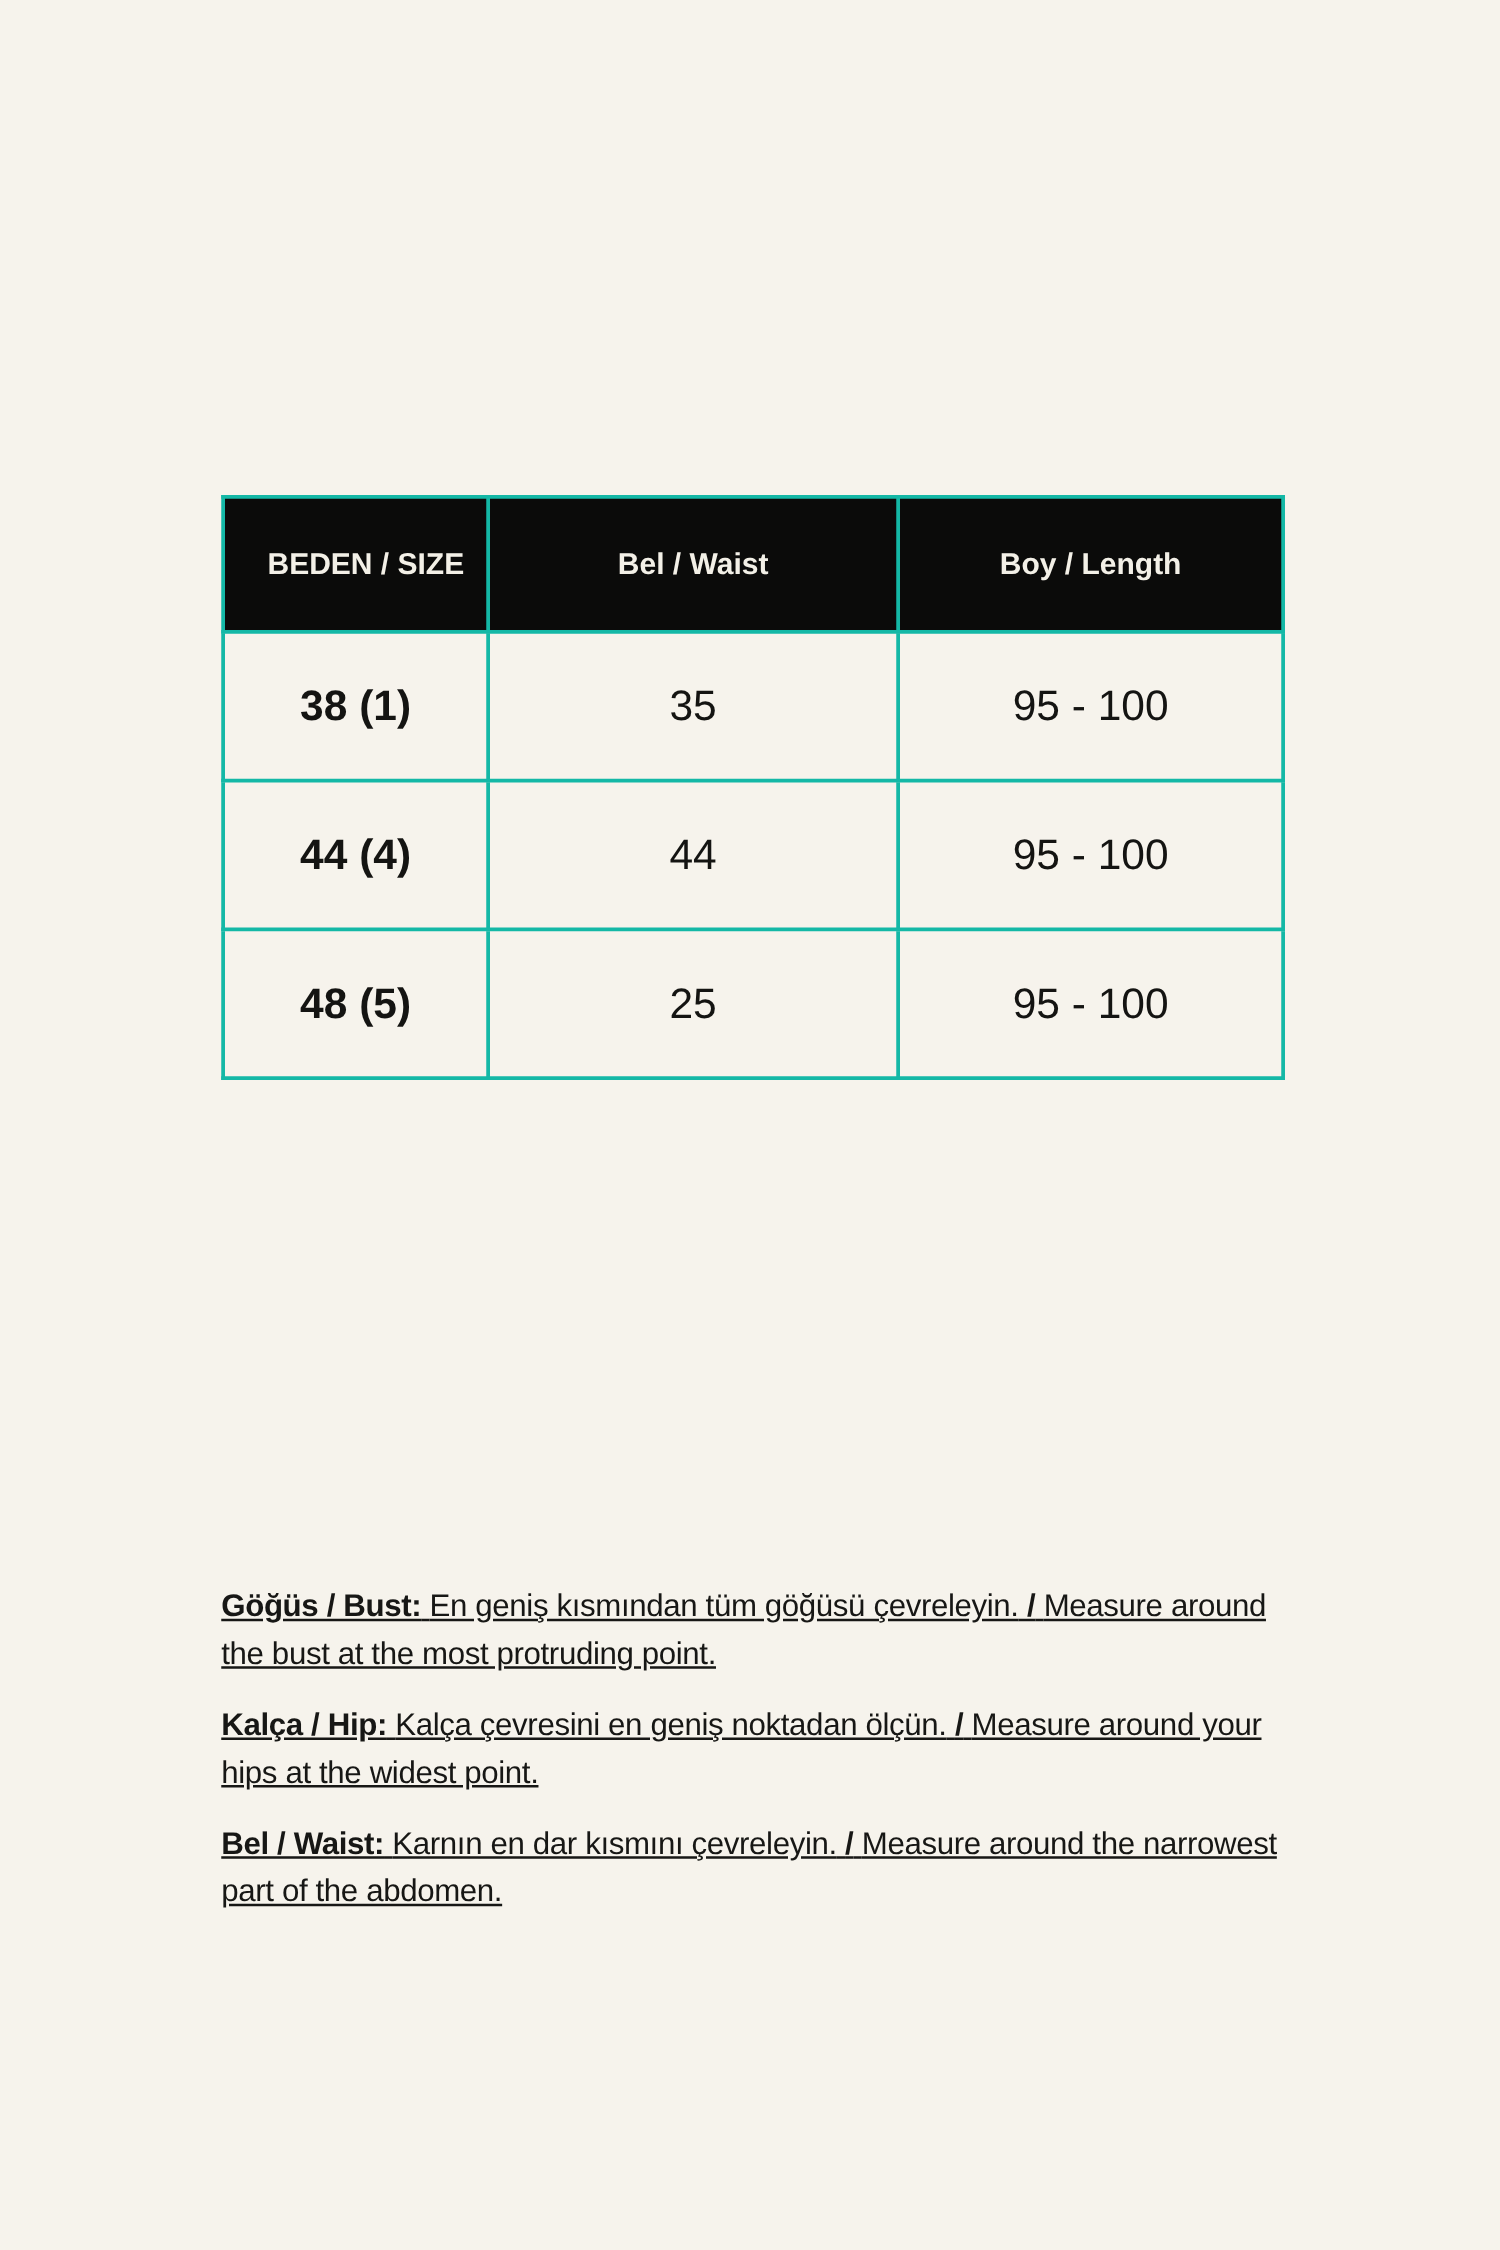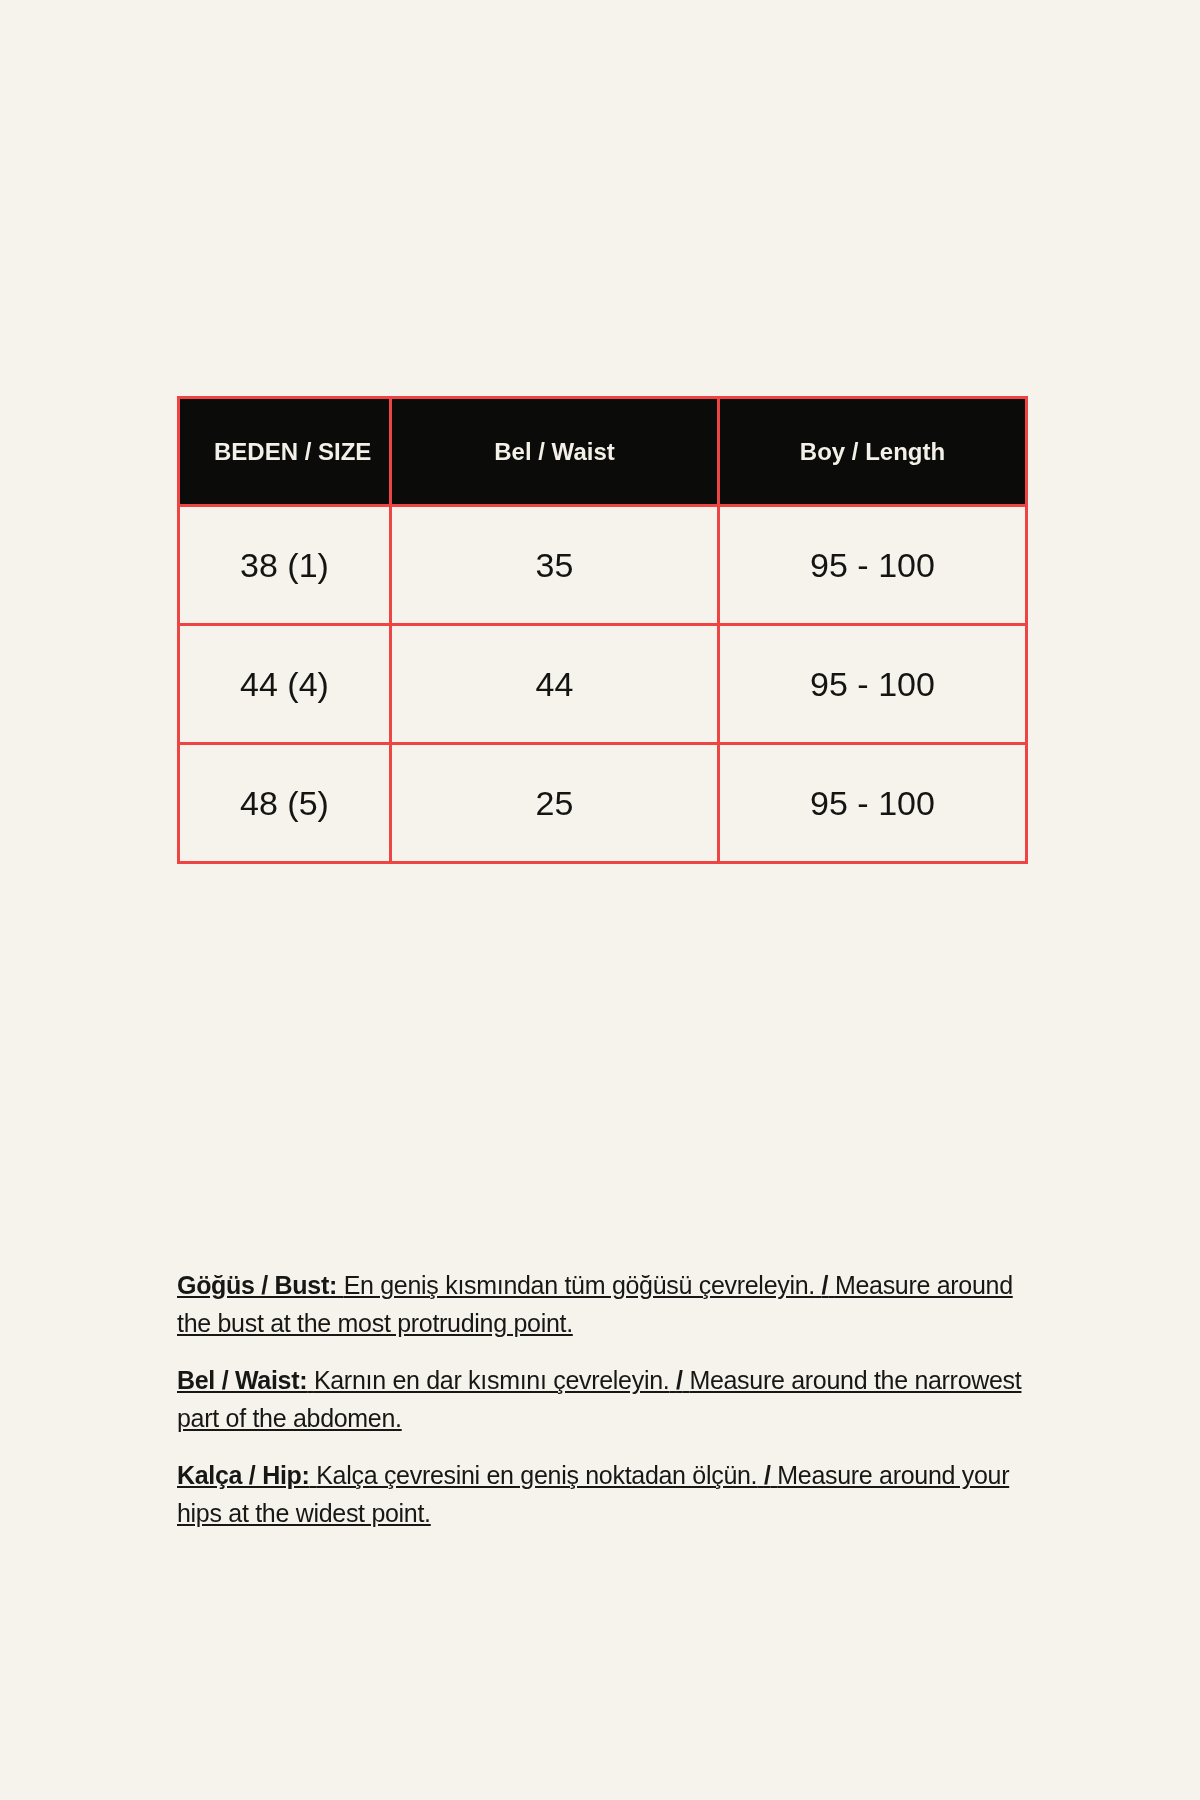--- a/index.html
+++ b/index.html
@@ -26,21 +26,21 @@
 
   table.size-table {
     position: absolute;
     left: 177px;
     top: 396px;
     width: 848px;
     border-collapse: collapse;
     table-layout: fixed;
   }
   .size-table th, .size-table td {
-    border: 3px solid #ef4444;
+    border: 3px solid #14b8a6;
   }
   .size-table thead tr { height: 108px; }
   .size-table th {
     background: #0b0b0a;
     color: #f3f0e7;
     font-size: 24px;
     font-weight: 700;
     line-height: 1.5;
     vertical-align: middle;
   }
@@ -51,21 +51,21 @@
   }
   .size-table tbody tr { height: 119px; }
   .size-table td {
     text-align: center;
     vertical-align: middle;
     font-size: 34px;
     font-weight: 400;
     color: #141412;
     background: #f6f3ec;
   }
-  .size-table td.col-size { font-weight: 400; }
+  .size-table td.col-size { font-weight: 700; }
 
   .notes {
     position: absolute;
     left: 177px;
     top: 1266px;
     width: 850px;
     font-size: 25px;
     line-height: 38px;
     letter-spacing: -0.3px;
     color: #171715;
@@ -106,17 +106,17 @@
       <tr>
         <td class="col-size">48 (5)</td>
         <td>25</td>
         <td>95 - 100</td>
       </tr>
     </tbody>
   </table>
 
   <div class="notes">
     <p><b>Göğüs / Bust:</b> <span>En geniş kısmından tüm göğüsü çevreleyin.</span> <b>/</b> <span>Measure around the bust at the most protruding point.</span></p>
+    <p><b>Kalça / Hip:</b> <span>Kalça çevresini en geniş noktadan ölçün.</span> <b>/</b> <span>Measure around your hips at the widest point.</span></p>
     <p><b>Bel / Waist:</b> <span>Karnın en dar kısmını çevreleyin.</span> <b>/</b> <span>Measure around the narrowest part of the abdomen.</span></p>
-    <p><b>Kalça / Hip:</b> <span>Kalça çevresini en geniş noktadan ölçün.</span> <b>/</b> <span>Measure around your hips at the widest point.</span></p>
   </div>
 
 </div>
 
 </body></html>

